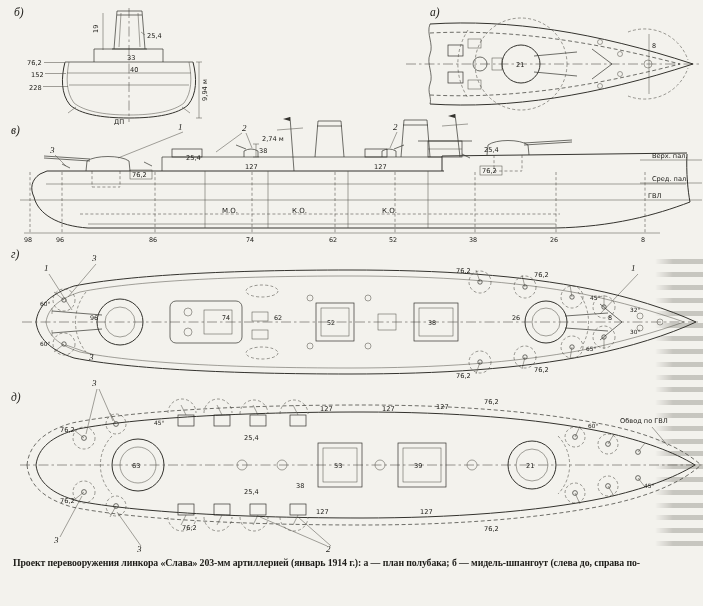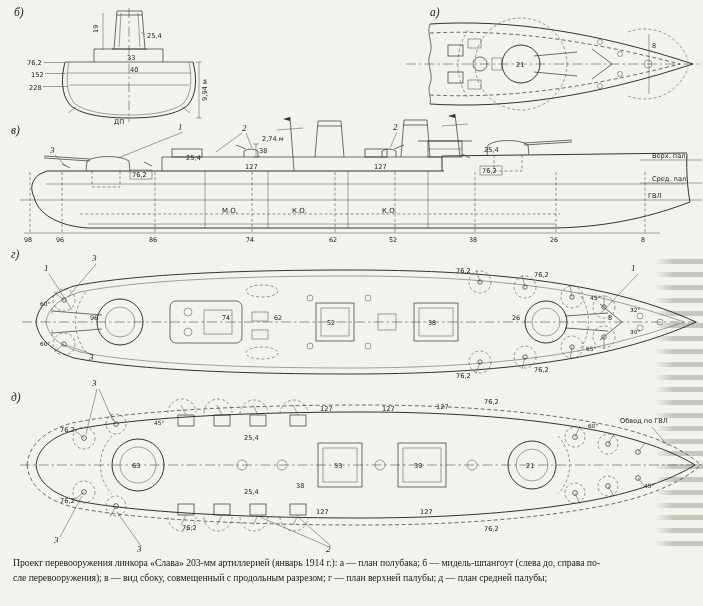--- a/index.html
+++ b/index.html
@@ -14,21 +14,21 @@
   .mdash{fill:none;stroke:#34332e;stroke-width:.7;stroke-dasharray:4 2.6;}
   .cl {fill:none;stroke:#4a4840;stroke-width:.55;stroke-dasharray:10 3 2.5 3;}
   text{fill:#22211d;font-family:"DejaVu Sans",sans-serif;}
   .lbl{font-size:6.6px;}
   .lbl2{font-size:5.8px;}
   .fr{font-size:6.4px;}
   .cmp{font-size:7px;}
   .vl{font-size:11.5px;font-style:italic;font-family:"Liberation Serif",serif;}
   .co{font-size:9px;font-style:italic;font-family:"Liberation Serif",serif;}
   .caption{position:absolute;left:13px;top:556px;width:688px;color:#1d1c18;
-           font-family:"Liberation Serif",serif;font-size:9.8px;line-height:1.5;letter-spacing:-.1px;}
+           font-family:"Liberation Serif",serif;font-size:9.8px;line-height:1.5;letter-spacing:-.1px;font-weight:bold;}
   .caption div{white-space:nowrap;overflow:hidden;}
   .bleed{position:absolute;right:0;top:256px;width:48px;height:290px;
          background:repeating-linear-gradient(to bottom,transparent 0 3.5px,rgba(99,96,88,.30) 3.5px 8.5px,transparent 8.5px 12.8px);
          filter:blur(.5px);
          -webkit-mask-image:linear-gradient(to right,transparent,#000 18px);
          mask-image:linear-gradient(to right,transparent,#000 18px);}
 </style>
 </head>
 <body>
 
@@ -450,16 +450,15 @@
       <text class="co" x="137" y="552">3</text>
       <text class="co" x="326" y="552">2</text>
       <text class="lbl2" x="154" y="425">45°</text>
       <text class="lbl2" x="588" y="428">60°</text>
       <text class="lbl2" x="644" y="488">45°</text>
     </g>
   </svg>
 
   <div class="caption">
     <div>Проект перевооружения линкора «Слава» 203-мм артиллерией (январь 1914 г.): а — план полубака; б — мидель-шпангоут (слева до, справа по-</div>
-    <div>сле перевооружения); в — вид сбоку, совмещенный с продольным разрезом; г — план верхней палубы; д — план средней палубы;</div>
   </div>
 
 </div>
 
 </body></html>

